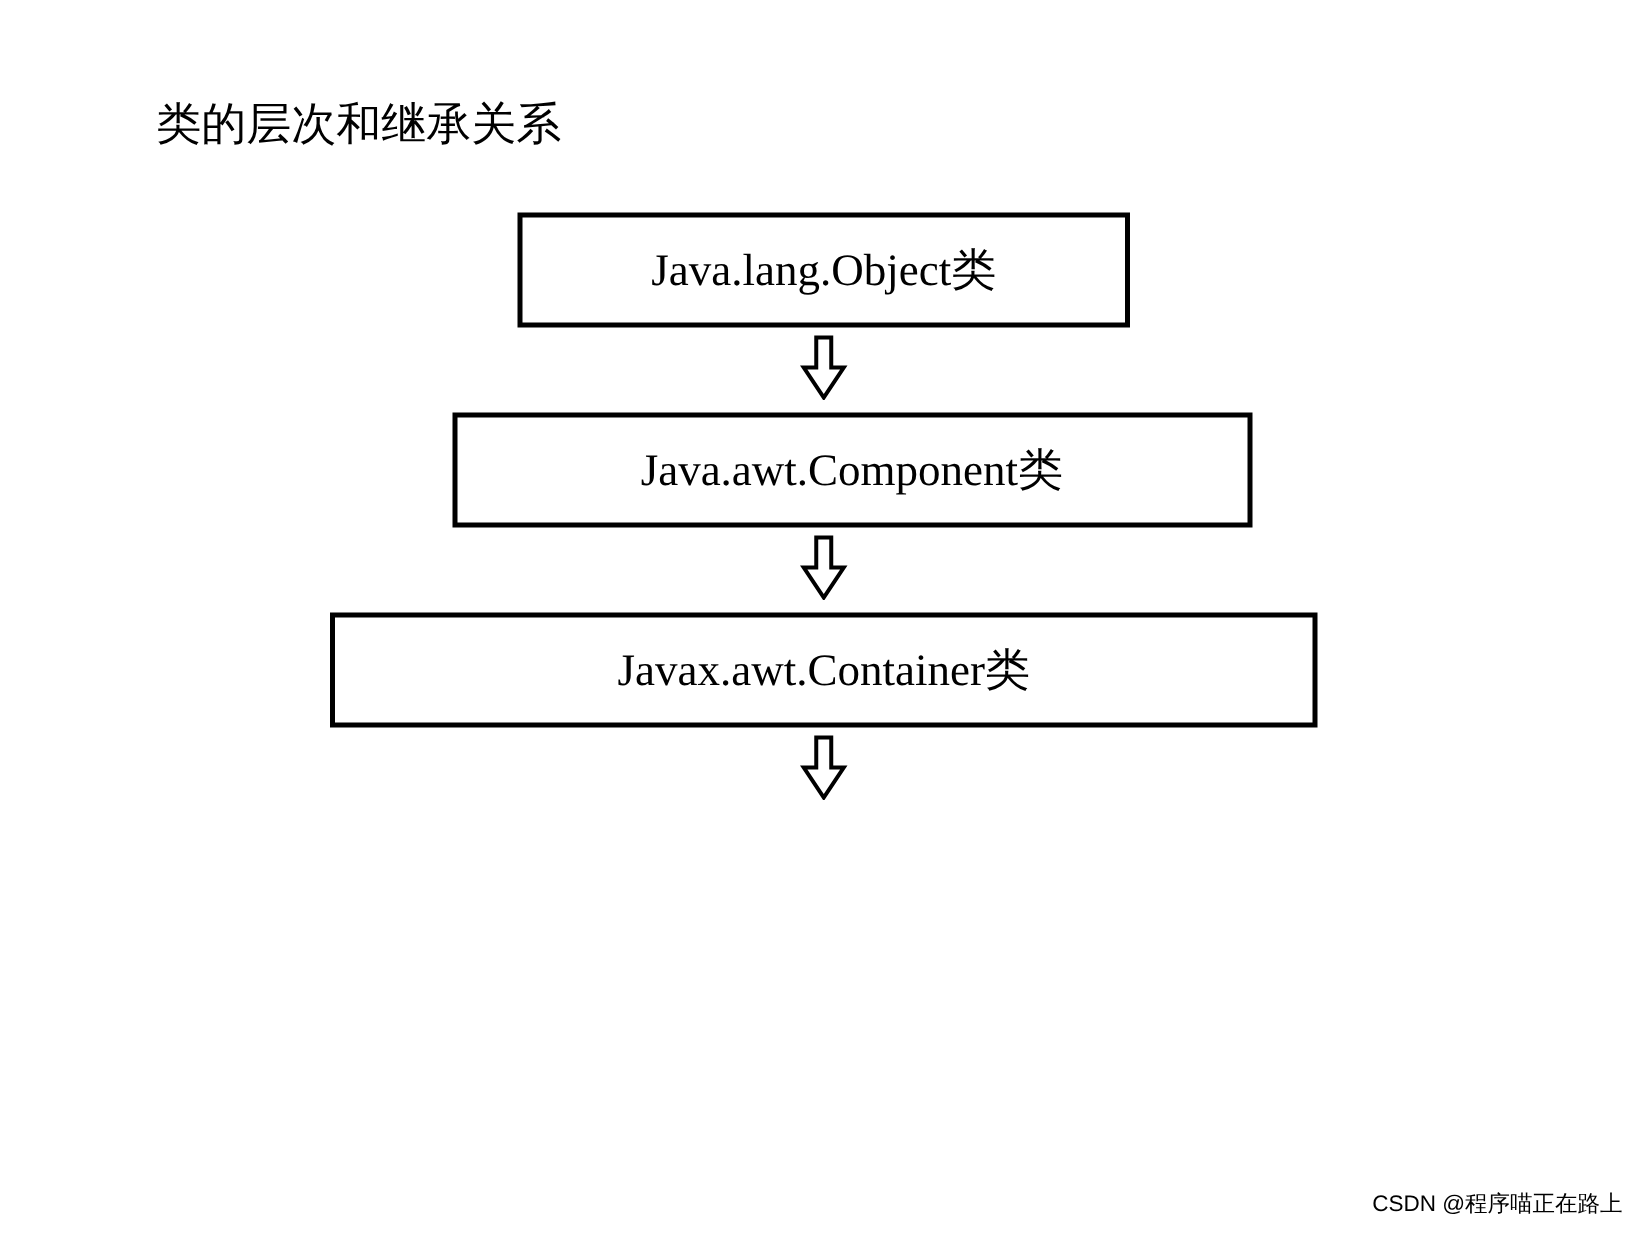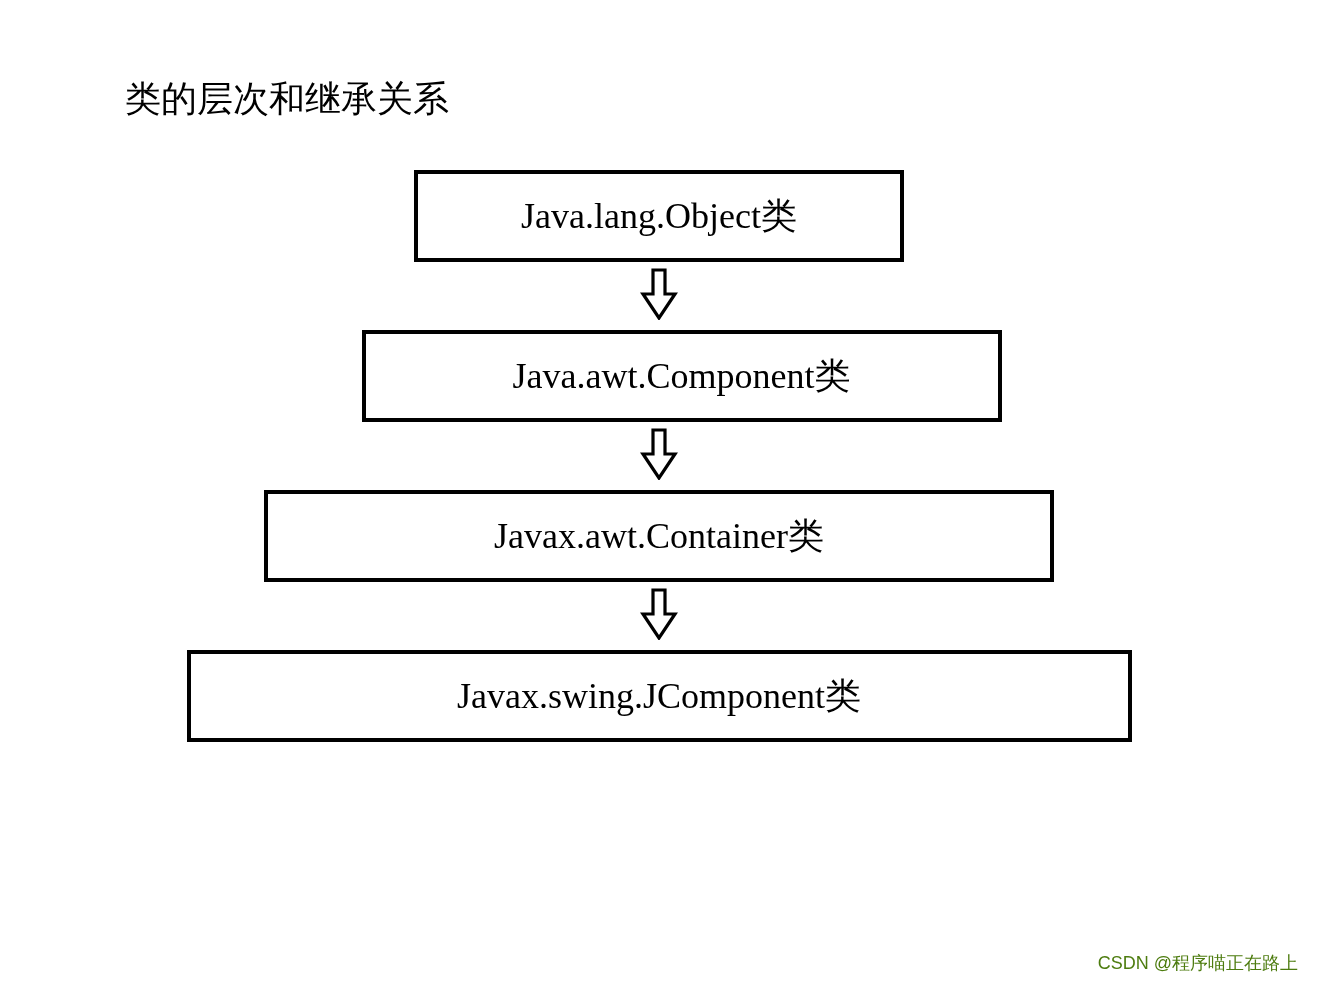--- a/index.html
+++ b/index.html
@@ -50,21 +50,21 @@
   .arrow svg {
     width: 100%;
     height: 100%;
     display: block;
   }
   .watermark {
     position: absolute;
     bottom: 14px;
     right: 20px;
     font-size: 18px;
-    color: #4d7c0f;
+    color: #000000;
     font-family: Arial, "Microsoft YaHei", sans-serif;
   }
 </style>
 </head>
 <body>
 
 <div class="title">类的层次和继承关系</div>
 
 <div class="diagram">
 
@@ -91,19 +91,16 @@
   <div class="box box3">
     <span>Javax.awt.Container类</span>
   </div>
 
   <div class="arrow">
     <svg viewBox="0 0 40 52">
       <path d="M14 2 H26 V26 H36 L20 50 L4 26 H14 Z" fill="#ffffff" stroke="#000000" stroke-width="3.2" stroke-linejoin="miter"></path>
     </svg>
   </div>
 
-  <div class="box box4">
-    <span>Javax.swing.JComponent类</span>
-  </div>
 
 </div>
 
 <div class="watermark">CSDN @程序喵正在路上</div>
 
 </body></html>

